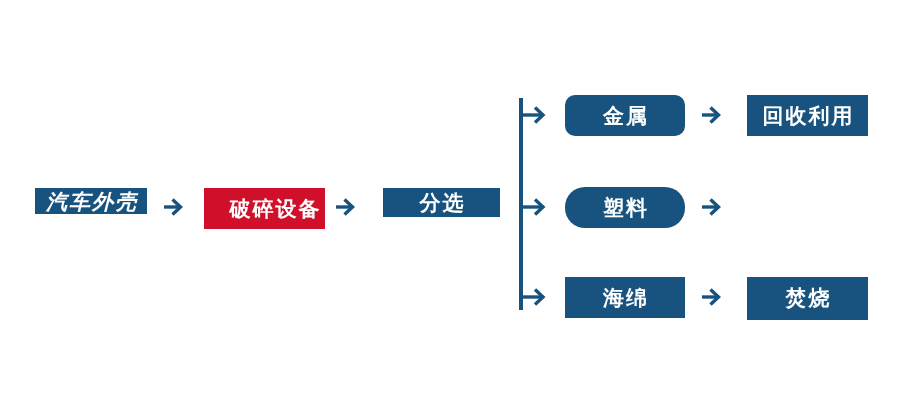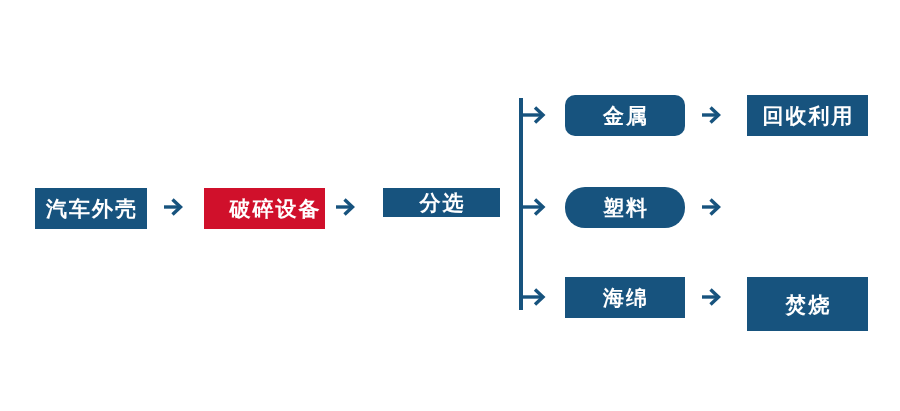--- a/index.html
+++ b/index.html
@@ -28,30 +28,30 @@
     font-size: 21px;
     letter-spacing: 2px;
     line-height: 1;
     text-indent: 2px; 
     white-space: nowrap;
   }
   .blue { background: var(--box-blue); }
   .red  { background: var(--box-red); padding-left: 20px; }
 
   
-  #n-car      { left: 35px;  top: 188px; width: 112px; height: 41px; }
+  #n-car      { left: 35px;  top: 188px; width: 112px; height: 26px; font-style: italic; }
   #n-crush    { left: 204px; top: 188px; width: 121px; height: 41px; }
   #n-sort     { left: 383px; top: 188px; width: 117px; height: 29px; }
   
   #n-metal    { left: 565px; top: 95px;  width: 120px; height: 41px; border-radius: 10px; }
   #n-recycle  { left: 747px; top: 95px;  width: 121px; height: 41px; }
   #n-plastic  { left: 565px; top: 187px; width: 120px; height: 41px; border-radius: 20px; }
   #n-replast  { left: 747px; top: 187px; width: 121px; height: 41px; }
   #n-sponge   { left: 565px; top: 277px; width: 120px; height: 41px; text-align: center; }
-  #n-burn     { left: 747px; top: 277px; width: 121px; height: 54px; }
+  #n-burn     { left: 747px; top: 277px; width: 121px; height: 43px; font-family: Liberation Serif, serif; }
 
   .arrow {
     position: absolute;
     color: var(--box-blue);
   }
   #a-1        { left: 163px; top: 198px; }
   #a-2        { left: 335px; top: 198px; }
   #a-metal    { left: 701px; top: 106px; }
   #a-plastic  { left: 701px; top: 198px; }
   #a-sponge   { left: 701px; top: 288px; }

